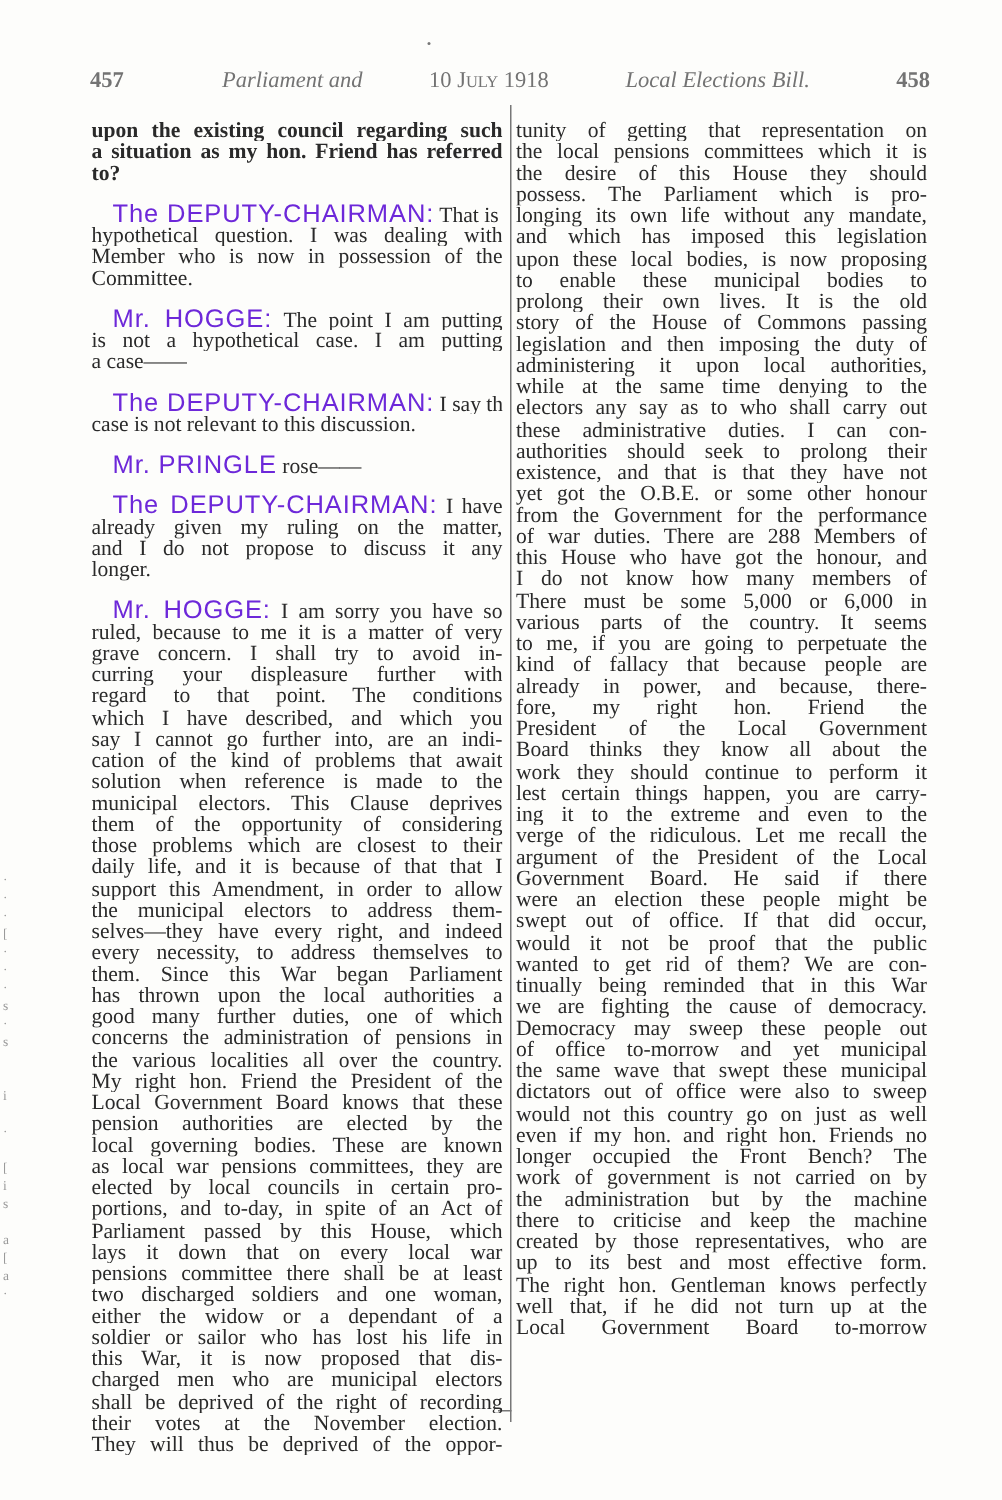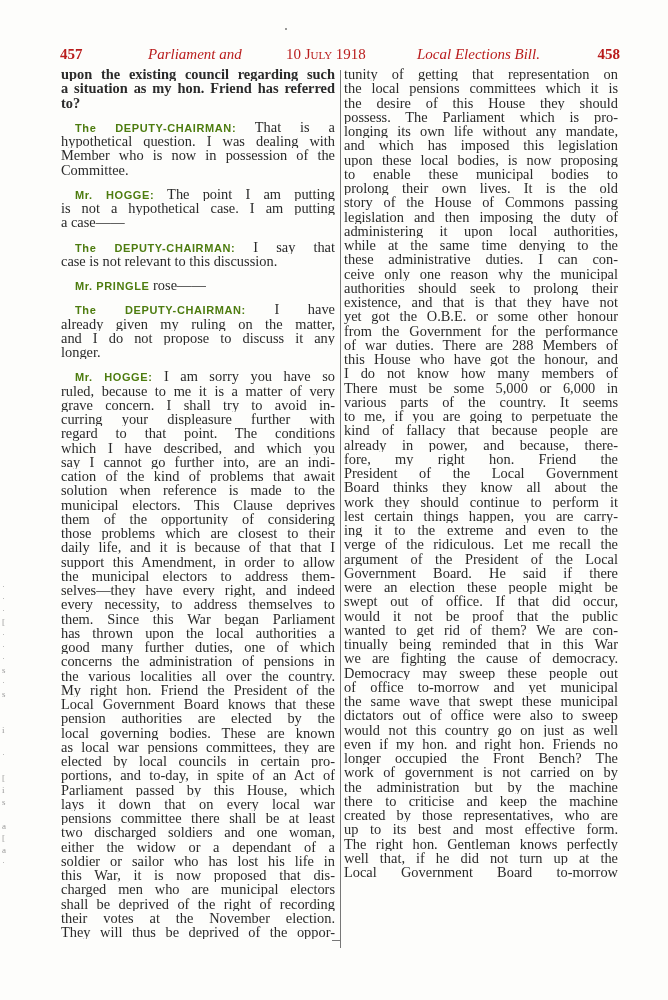--- a/index.html
+++ b/index.html
@@ -5,43 +5,43 @@
   html, body { margin: 0; padding: 0; }
   body {
     width: 668px; height: 1000px; overflow: hidden;
     background: #fdfdfb;
     font-family: "Liberation Serif", "DejaVu Serif", serif;
     color: #2a2a2a;
     position: relative;
   }
   .header {
     position: absolute; top: 46px; left: 60px; width: 560px; height: 20px;
-    font-size: 15px; color: #b91c1c;
+    font-size: 15px; color: #737373;
   }
   .header span { position: absolute; top: 0; white-space: nowrap; }
   .h-left-num { left: 0; font-weight: bold; }
   .h-left-title { left: 88px; font-style: italic; }
   .h-date { left: 226px; font-variant: small-caps; }
   .h-right-title { left: 357px; font-style: italic; }
   .h-right-num { right: 0; font-weight: bold; }
 
   .col {
     position: absolute; top: 67px; width: 274px;
     font-size: 14.4px; line-height: 14.25px;
     text-align: justify;
   }
   .col-left { left: 61px; }
   .col-right { left: 344px; width: 274px; }
-  .col p { margin: 0 0 10px 0; }
+  .col p { margin: 13px 0 10px 0; }
   .col p.noind { text-indent: 0; }
   .line { display: block; text-align: justify; text-align-last: justify; height: 14.25px; overflow: hidden; white-space: nowrap; }
   .line.last { text-align-last: left; }
   .speaker {
     font-family: "Liberation Sans", "DejaVu Sans", sans-serif;
-    font-weight: bold; font-size: 11px; letter-spacing: 0.6px; color: #4d7c0f;
+    font-weight: normal; font-size: 17px; letter-spacing: 0.6px; color: #6d28d9;
   }
   .rule {
     position: absolute; left: 340px; top: 70px; width: 1px; height: 878px;
     background: #777;
   }
   .rule-end {
     position: absolute; left: 332px; top: 940px; width: 9px; height: 1px; background: #777;
   }
   .margin-marks {
     position: absolute; left: 2px; top: 580px; width: 10px; height: 380px;
@@ -148,22 +148,22 @@
       <span class="line">possess.  The Parliament which is pro-</span>
       <span class="line">longing its own life without any mandate,</span>
       <span class="line">and which has imposed this legislation</span>
       <span class="line">upon these local bodies, is now proposing</span>
       <span class="line">to enable these municipal bodies to</span>
       <span class="line">prolong their own lives.  It is the old</span>
       <span class="line">story of the House of Commons passing</span>
       <span class="line">legislation and then imposing the duty of</span>
       <span class="line">administering it upon local authorities,</span>
       <span class="line">while at the same time denying to the</span>
+      <span class="line">electors any say as to who shall carry out</span>
       <span class="line">these administrative duties.  I can con-</span>
-      <span class="line">ceive only one reason why the municipal</span>
       <span class="line">authorities should seek to prolong their</span>
       <span class="line">existence, and that is that they have not</span>
       <span class="line">yet got the O.B.E. or some other honour</span>
       <span class="line">from the Government for the performance</span>
       <span class="line">of war duties.  There are 288 Members of</span>
       <span class="line">this House who have got the honour, and</span>
       <span class="line">I do not know how many members of</span>
       <span class="line">There must be some 5,000 or 6,000 in</span>
       <span class="line">various parts of the country.  It seems</span>
       <span class="line">to me, if you are going to perpetuate the</span>

